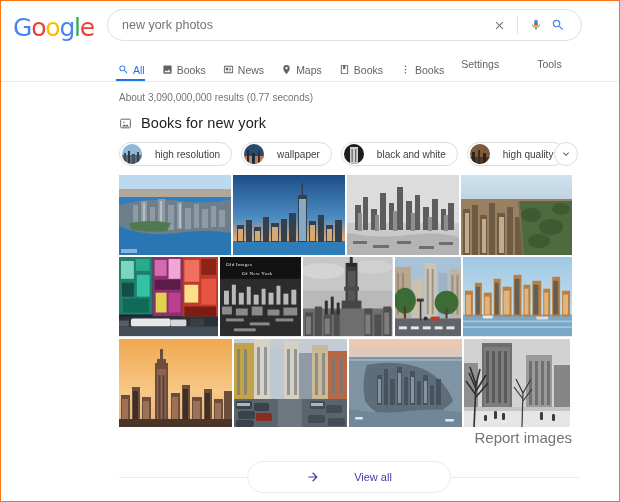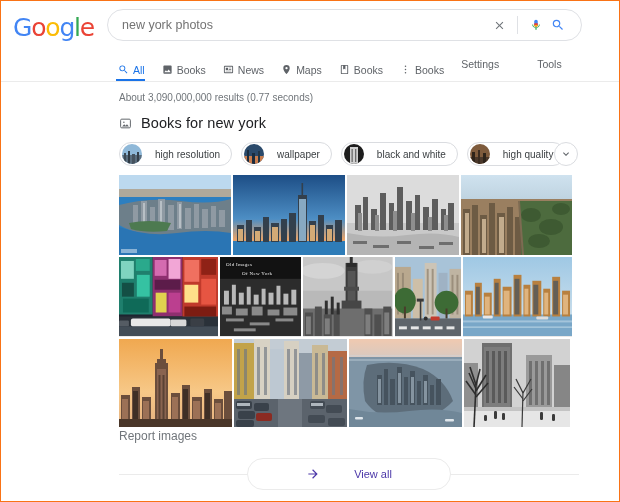--- a/index.html
+++ b/index.html
@@ -237,22 +237,22 @@
     position: absolute;
     left: 2px;
     bottom: 2px;
     width: 16px;
     height: 4px;
     background: rgba(255,255,255,.45);
   }
 
   .report {
     width: 453px;
-    text-align: left;
-    font-size: 12px;
+    text-align: right;
+    font-size: 15px;
     color: #70757a;
     margin-top: 0;
     cursor: pointer;
   }
 
   
   .viewall-wrap {
     position: relative;
     margin-top: 14px;
     width: 460px;

